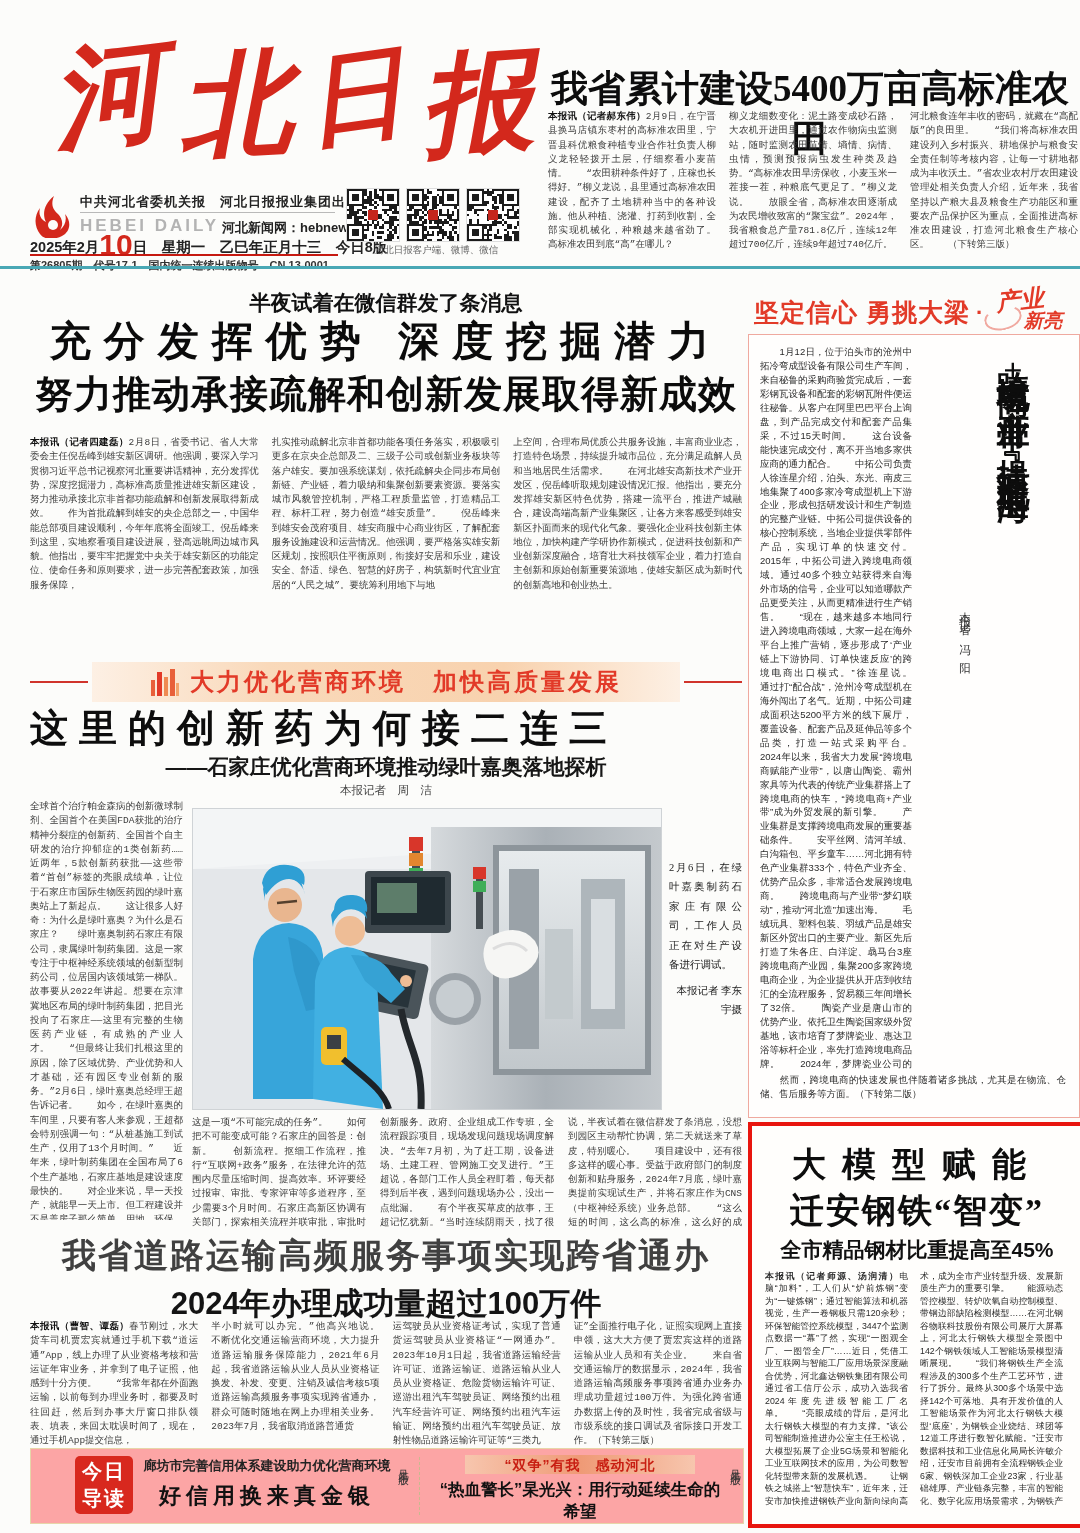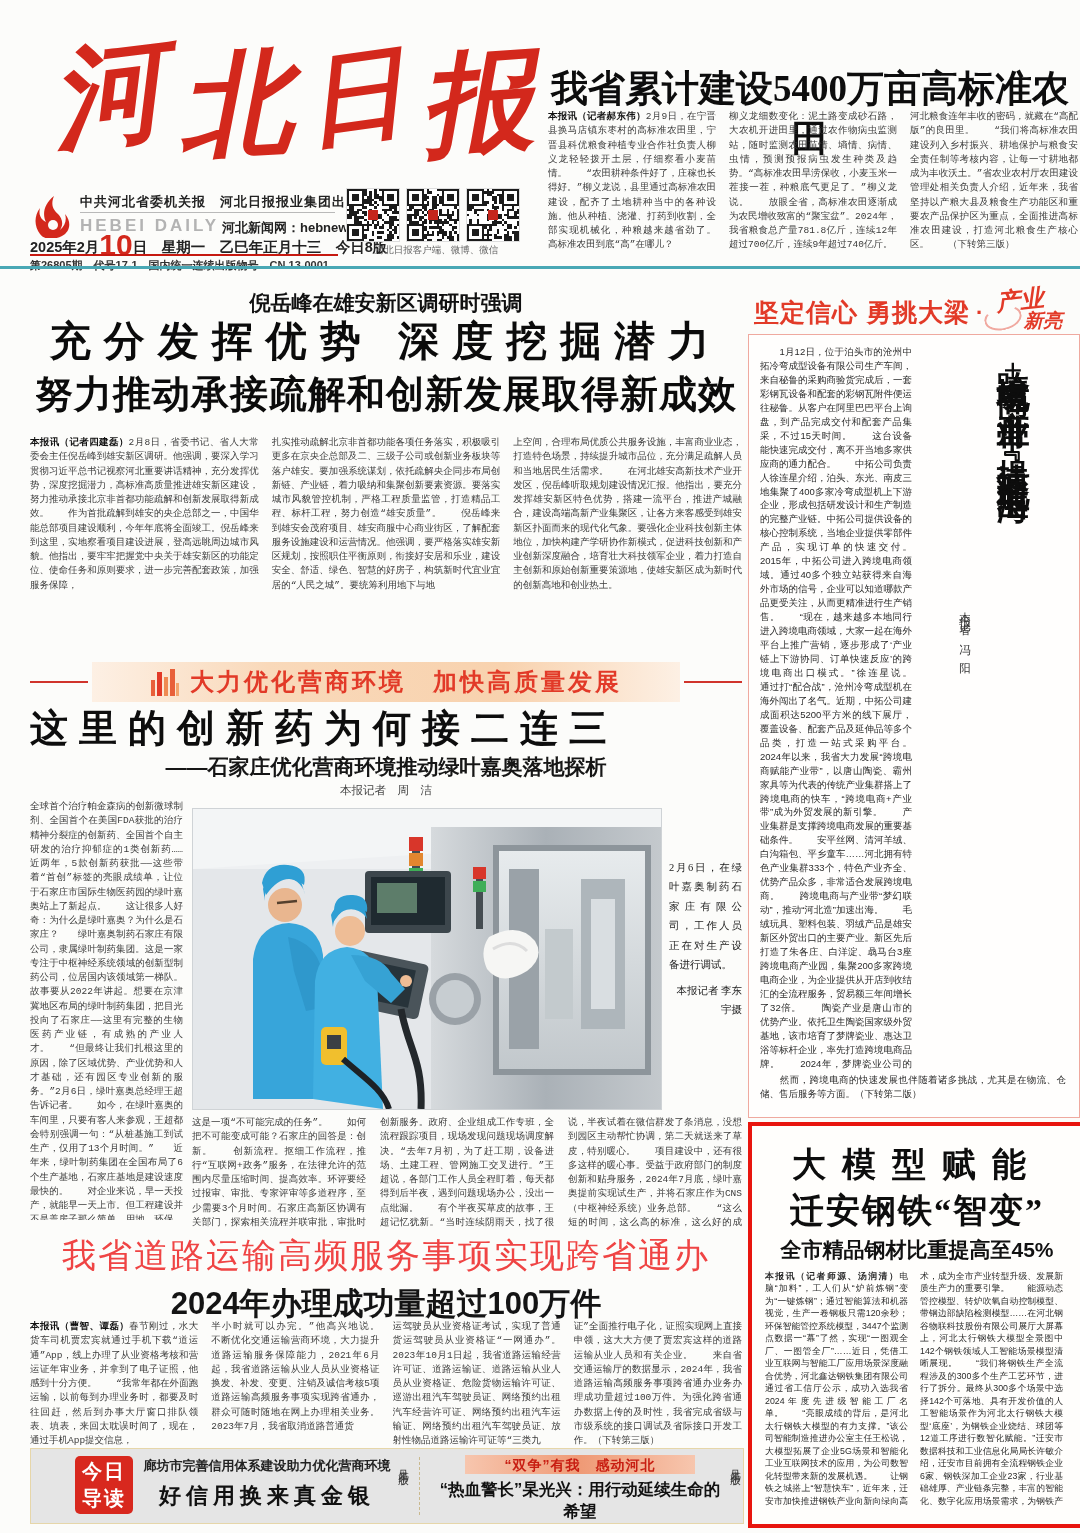--- a/index.html
+++ b/index.html
@@ -53,21 +53,21 @@
   .fa-headline{left:30px;top:703px;width:712px;text-align:left;font-size:38px;font-weight:bold;color:#0d0d0d;letter-spacing:11px;}
   .fa-subhead{left:30px;top:753px;width:712px;text-align:center;font-size:21px;font-weight:bold;color:#161616;}
   .fa-byline{left:30px;top:783px;width:712px;text-align:center;font-size:11.5px;color:#444;}
   .fa-colleft{left:30px;top:800px;width:153px;height:420px;}
   .photo{left:192px;top:808px;width:468px;height:300px;border:1px solid #cfd3d6;}
   .fa-caption{left:669px;top:858px;width:73px;font-family:"Liberation Serif",serif;font-size:10.5px;line-height:1.85;color:#222;text-align:justify;}
   .fa-credit{margin-top:6px;text-align:right;}
   .fa-bottom{left:192px;top:1116px;width:550px;height:112px;display:flex;gap:14px;}
   .fa-bottom>div{flex:1;}
   
-  .tr-headline{left:30px;top:1233px;width:712px;text-align:center;font-size:34px;font-weight:normal;color:#ef4444;letter-spacing:2px;}
+  .tr-headline{left:30px;top:1233px;width:712px;text-align:center;font-size:34px;font-weight:bold;color:#404040;letter-spacing:2px;}
   .tr-subhead{left:30px;top:1283px;width:712px;text-align:center;font-size:31px;font-weight:bold;color:#141414;}
   .tr-body{left:30px;top:1320px;width:712px;height:128px;display:flex;gap:13px;}
   .tr-body>div{flex:1;}
   
   .rs-header{left:748px;top:288px;width:330px;height:44px;}
   .rs-h-main{position:absolute;left:6px;top:8px;font-size:25px;font-weight:900;color:#e23a28;letter-spacing:1px;}
   .rs-dot{position:absolute;left:228px;top:12px;font-size:22px;font-weight:900;color:#e23a28;}
   .rs-chanye{position:absolute;left:248px;top:-4px;font-size:24px;font-weight:bold;font-style:italic;color:#e23a28;font-family:"Liberation Serif",serif;transform:rotate(-6deg);}
   .rs-swoosh{position:absolute;left:236px;top:18px;width:34px;height:20px;border:2px solid #f0a9a0;border-top-color:transparent;border-radius:50%;transform:rotate(-14deg);}
   .rs-xld{position:absolute;left:276px;top:20px;font-size:19px;font-weight:bold;font-style:italic;color:#e23a28;font-family:"Liberation Serif",serif;}
@@ -78,21 +78,21 @@
      font-family:"Liberation Serif",serif;font-size:33px;font-weight:bold;color:#0d0d0d;letter-spacing:4px;line-height:1.1;}
   .rs-bottom{position:absolute;left:11px;top:738px;width:306px;font-size:9.5px;line-height:1.5;}
   
   .steel-box{left:748px;top:1122px;width:330px;height:398px;border:4px solid #e8150e;background:#fffefc;}
   .st-h1{position:absolute;left:0;top:16px;width:100%;text-align:center;font-family:"Liberation Serif",serif;font-size:34px;font-weight:bold;color:#0d0d0d;letter-spacing:16px;}
   .st-h2{position:absolute;left:0;top:62px;width:100%;text-align:center;font-family:"Liberation Serif",serif;font-size:34px;font-weight:bold;color:#0d0d0d;letter-spacing:2px;}
   .st-sub{position:absolute;left:0;top:110px;width:100%;text-align:center;font-size:21px;font-weight:bold;color:#111;}
   .st-body{position:absolute;left:13px;top:144px;width:298px;height:238px;display:flex;gap:12px;}
   .st-body>div{flex:1;font-size:8.8px;line-height:1.42;}
   
-  .fd-bar{left:30px;top:1448px;width:712px;height:74px;background:#e5e5e5;border:1px solid #e6d6a9;}
+  .fd-bar{left:30px;top:1448px;width:712px;height:74px;background:#fca5a5;border:1px solid #e6d6a9;}
   .fd-badge{position:absolute;left:44px;top:7px;width:58px;height:58px;background:#d8281e;border-radius:5px;
      color:#fff;font-weight:900;font-size:20px;line-height:1.35;text-align:center;letter-spacing:2px;padding-top:2px;box-sizing:border-box;}
   .fd1{position:absolute;left:112px;top:8px;width:248px;text-align:center;}
   .fd1-kicker{font-size:13px;font-weight:bold;color:#222;}
   .fd1-head{margin-top:6px;font-size:22px;font-weight:900;color:#111;letter-spacing:5px;}
   .fd-see{position:absolute;writing-mode:vertical-rl;font-size:10.5px;color:#333;letter-spacing:2px;top:12px;}
   .fd-see1{left:366px;}
   .fd-div{position:absolute;left:388px;top:8px;height:58px;border-left:1px dashed #c9b98e;}
   .fd2{position:absolute;left:404px;top:6px;width:290px;text-align:center;}
   .fd2-banner{margin:0 auto;width:230px;height:19px;background:linear-gradient(90deg,#f7c6ae,#ef9a76,#f7c6ae);
@@ -591,21 +591,21 @@
 
   <div class="abs ta-headline serif">我省累计建设5400万亩高标准农田</div>
   <div class="abs ta-body">
     <div class="body-txt"><b>本报讯（记者郝东伟）</b><span>2月9日，在宁晋县换马店镇东枣村的高标准农田里，宁晋县科优粮食种植专业合作社负责人柳义龙轻轻拨开土层，仔细察看小麦苗情。　　“农田耕种条件好了，庄稼也长得好。”柳义龙说，县里通过高标准农田建设，配齐了土地耕种当中的各种设施。他从种植、浇灌、打药到收割，全部实现机械化，种粮越来越省劲了。　　高标准农田到底“高”在哪儿？</span></div>
     <div class="body-txt">柳义龙细数变化：泥土路变成砂石路，大农机开进田里，通过农作物病虫监测站，随时监测农田苗情、墒情、病情、虫情，预测预报病虫发生种类及趋势。“高标准农田旱涝保收，小麦玉米一茬接一茬，种粮底气更足了。”柳义龙说。　　放眼全省，高标准农田逐渐成为农民增收致富的“聚宝盆”。2024年，我省粮食总产量781.8亿斤，连续12年超过700亿斤，连续9年超过740亿斤。</div>
     <div class="body-txt">河北粮食连年丰收的密码，就藏在“高配版”的良田里。　　“我们将高标准农田建设列入乡村振兴、耕地保护与粮食安全责任制等考核内容，让每一寸耕地都成为丰收沃土。”省农业农村厅农田建设管理处相关负责人介绍，近年来，我省坚持以产粮大县及粮食生产功能区和重要农产品保护区为重点，全面推进高标准农田建设，打造河北粮食生产核心区。　　（下转第三版）</div>
   </div>
 
   <div class="abs teal-rule"></div>
 
-  <div class="abs la-kicker serif">倪岳峰在雄安新区调研时强调</div>
+  <div class="abs la-kicker serif">半夜试着在微信群发了条消息</div>
   <div class="abs la-h2">努力推动承接疏解和创新发展取得新成效</div>
   <div class="abs la-h1">充分发挥优势 深度挖掘潜力</div>
   <div class="abs la-body">
     <div class="body-txt"><b>本报讯（记者四建磊）</b><span>2月8日，省委书记、省人大常委会主任倪岳峰到雄安新区调研。他强调，要深入学习贯彻习近平总书记视察河北重要讲话精神，充分发挥优势，深度挖掘潜力，高标准高质量推进雄安新区建设，努力推动承接北京非首都功能疏解和创新发展取得新成效。　　作为首批疏解到雄安的央企总部之一，中国华能总部项目建设顺利，今年年底将全面竣工。倪岳峰来到这里，实地察看项目建设进展，登高远眺周边城市风貌。他指出，要牢牢把握党中央关于雄安新区的功能定位、使命任务和原则要求，进一步完善配套政策，加强服务保障，</span></div>
     <div class="body-txt">扎实推动疏解北京非首都功能各项任务落实，积极吸引更多在京央企总部及二、三级子公司或创新业务板块等落户雄安。要加强系统谋划，依托疏解央企同步布局创新链、产业链，着力吸纳和集聚创新要素资源。要落实城市风貌管控机制，严格工程质量监管，打造精品工程、标杆工程，努力创造“雄安质量”。　　倪岳峰来到雄安会茂府项目、雄安商服中心商业街区，了解配套服务设施建设和运营情况。他强调，要严格落实雄安新区规划，按照职住平衡原则，衔接好安居和乐业，建设安全、舒适、绿色、智慧的好房子，构筑新时代宜业宜居的“人民之城”。要统筹利用地下与地</div>
     <div class="body-txt">上空间，合理布局优质公共服务设施，丰富商业业态，打造特色场景，持续提升城市品位，充分满足疏解人员和当地居民生活需求。　　在河北雄安高新技术产业开发区，倪岳峰听取规划建设情况汇报。他指出，要充分发挥雄安新区特色优势，搭建一流平台，推进产城融合，建设高端高新产业集聚区，让各方来客感受到雄安新区扑面而来的现代化气象。要强化企业科技创新主体地位，加快构建产学研协作新模式，促进科技创新和产业创新深度融合，培育壮大科技领军企业，着力打造自主创新和原始创新重要策源地，使雄安新区成为新时代的创新高地和创业热土。</div>
   </div>
 
   <div class="abs bn-line bn-l"></div>
   <div class="abs bn-line bn-r"></div>

